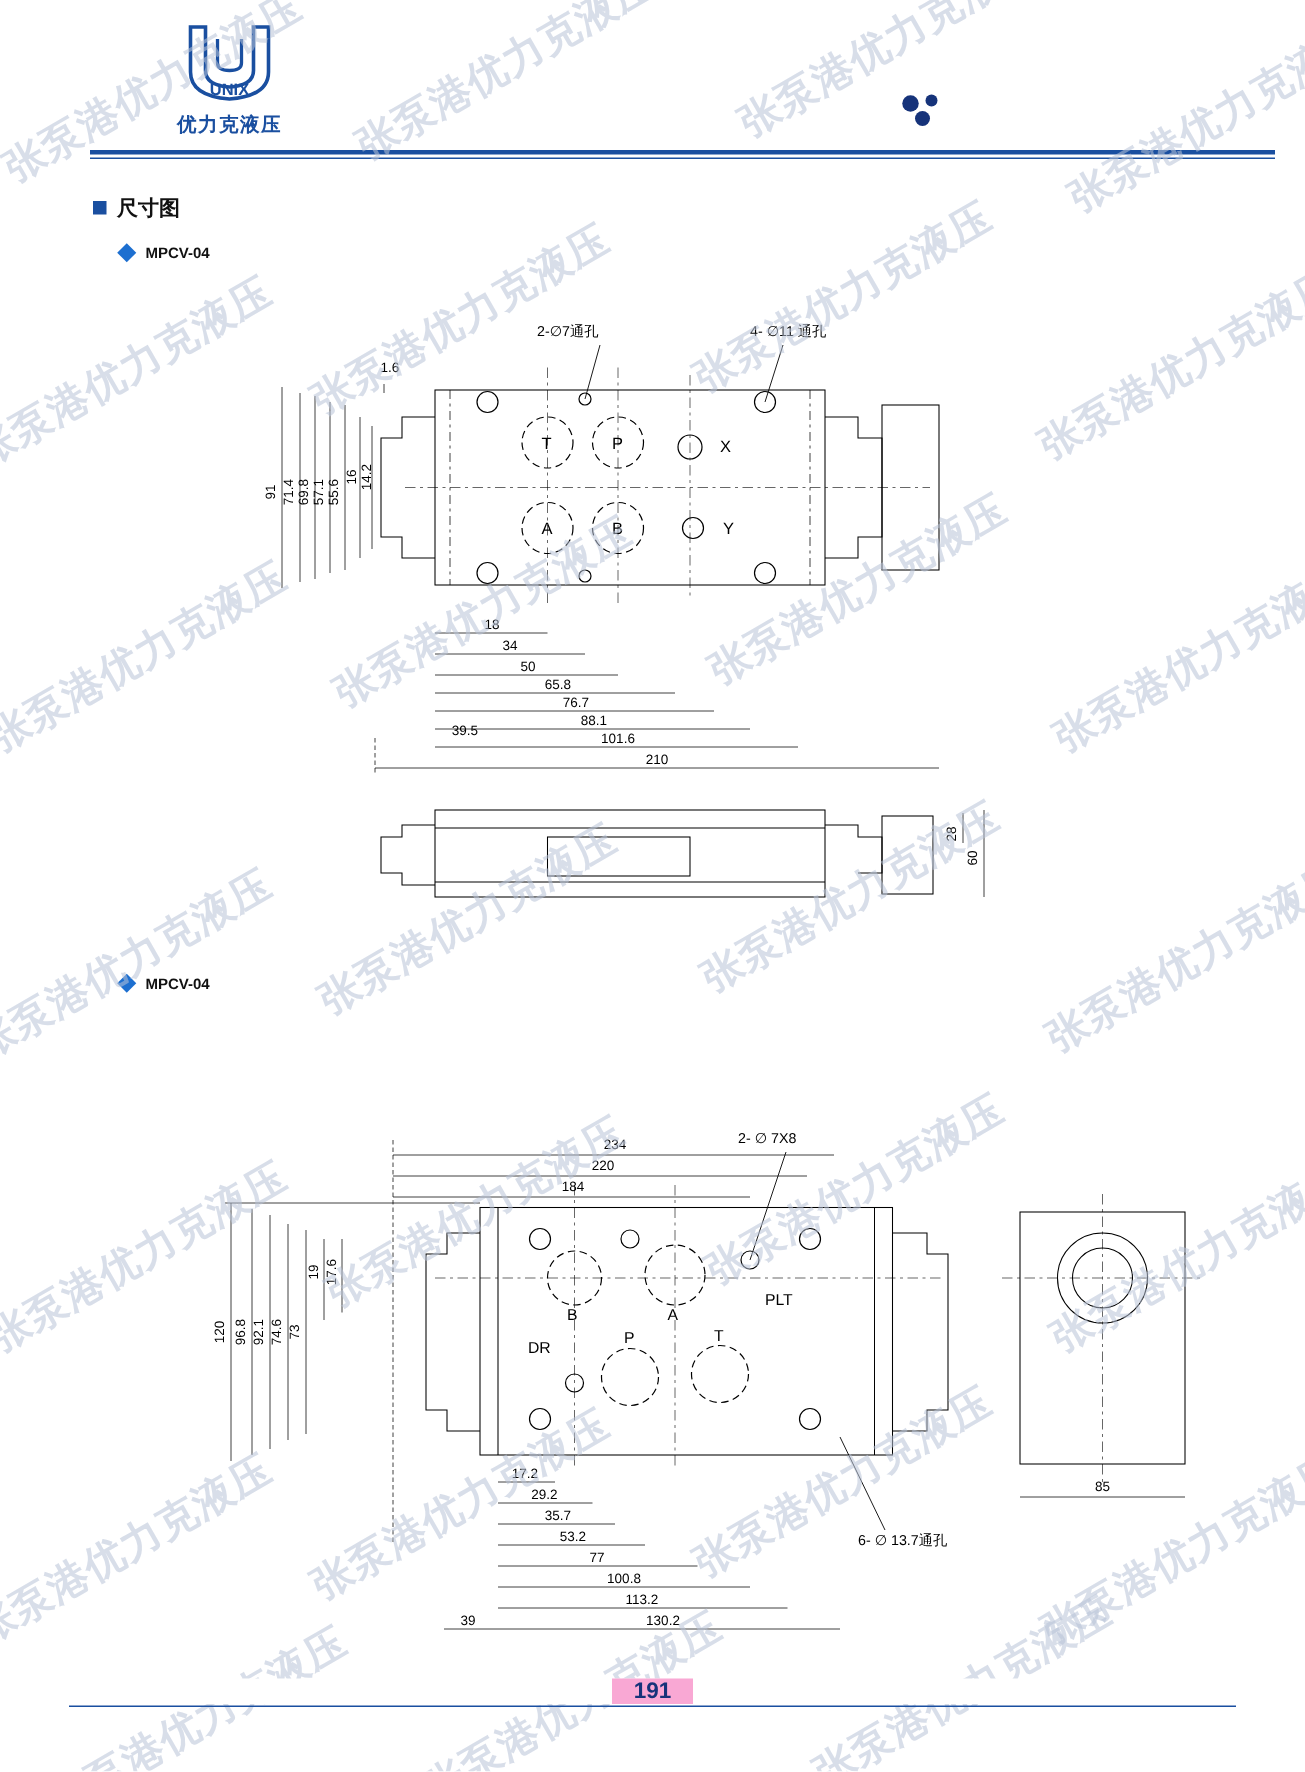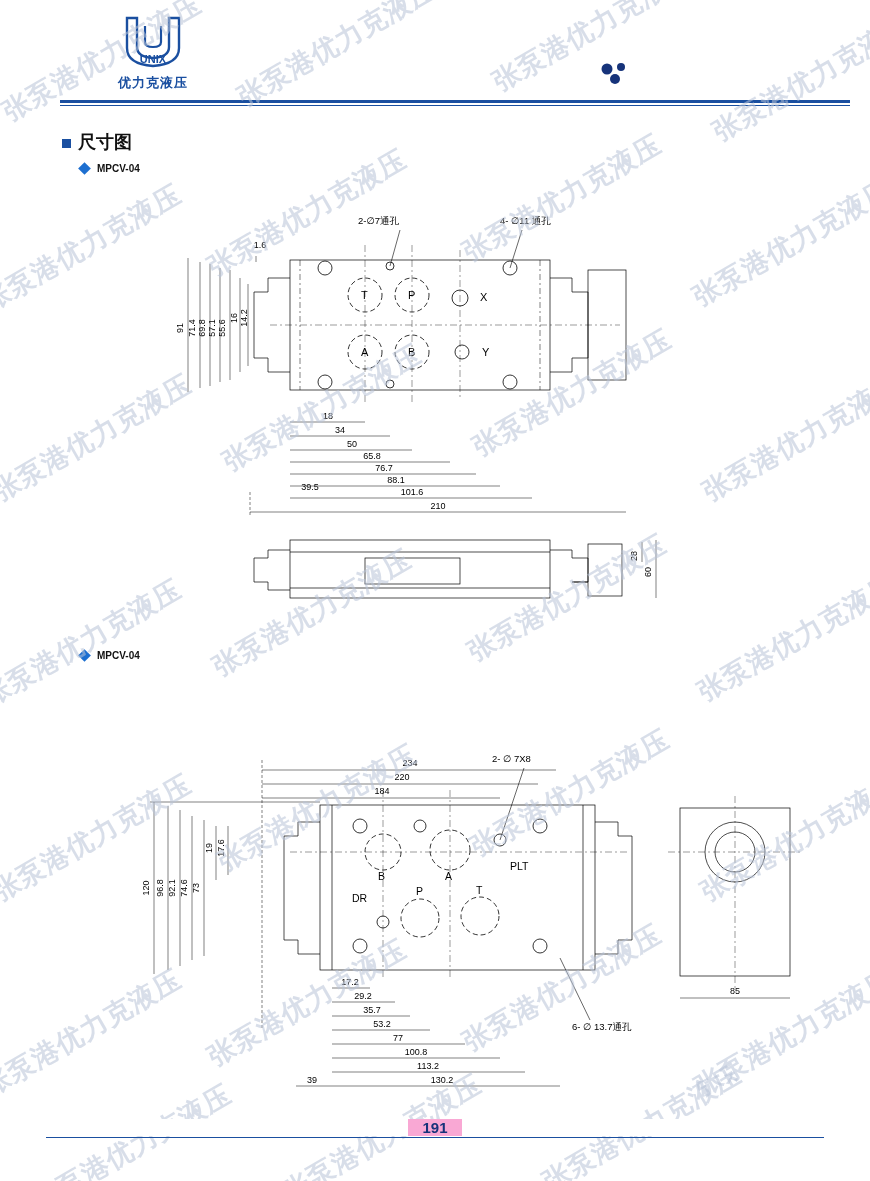--- a/index.html
+++ b/index.html
@@ -72,21 +72,21 @@
   .header-dots {
     position: absolute;
     right: 235px; top: 62px;
     width: 36px; height: 24px;
   }
 
   
   .section-title {
     position: absolute;
     left: 62px; top: 130px;
-    font-size: 18px;
+    font-size: 14px;
     font-weight: bold;
     color: #111;
   }
   .section-title .sq {
     display: inline-block;
     width: 9px; height: 9px;
     background: #1a4fa0;
     margin-right: 7px;
   }
   .model-title {

